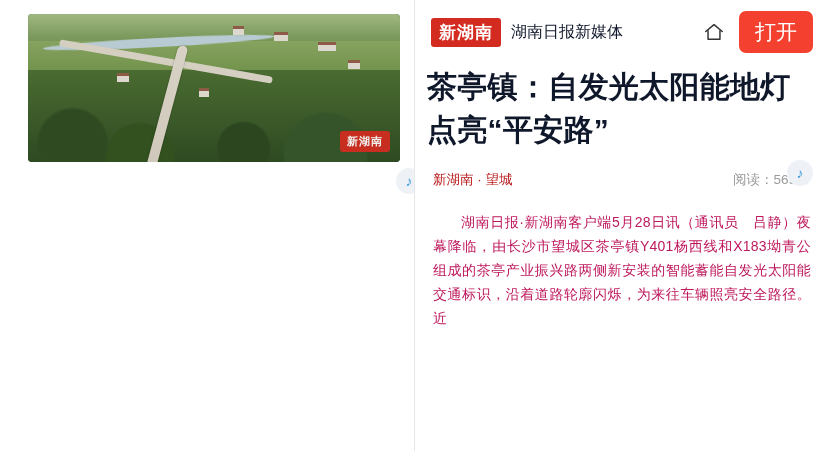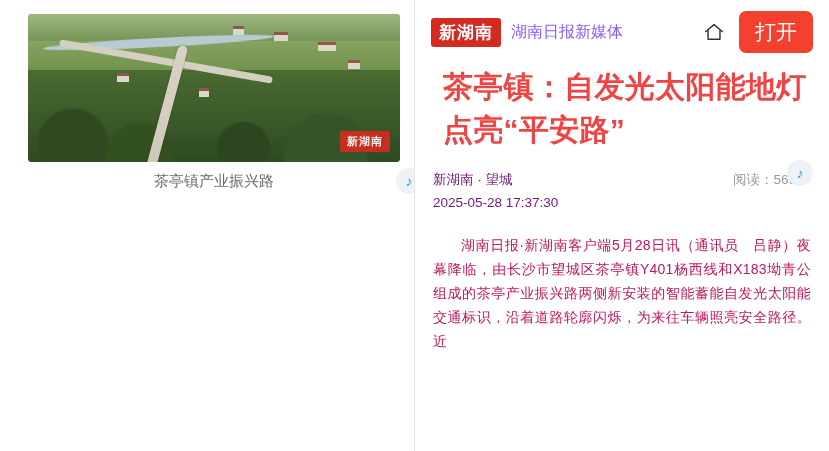--- a/index.html
+++ b/index.html
@@ -151,58 +151,59 @@
     color: #ffffff;
     font-size: 17px;
     font-weight: bold;
     padding: 3px 8px;
     border-radius: 3px;
     letter-spacing: 1px;
     white-space: nowrap;
   }
   .brand-sub {
     font-size: 16px;
-    color: #8b5cf6;
+    color: #0f172a;
     white-space: nowrap;
   }
   .topbar-spacer { flex: 1; }
   .home-icon {
     width: 30px; height: 30px;
     display: flex; align-items: center; justify-content: center;
     color: #333;
   }
   .open-btn {
     background: #f4402f;
     color: #ffffff;
     border: none;
     border-radius: 7px;
     font-size: 21px;
     font-family: "Liberation Sans", sans-serif;
     padding: 7px 16px;
     cursor: pointer;
     white-space: nowrap;
   }
   .headline {
-    margin: 14px 18px 0 28px;
+    margin: 14px 18px 0 12px;
     font-size: 30px;
     font-weight: bold;
     line-height: 1.42;
-    color: #ef4444;
+    color: #0f172a;
     letter-spacing: .3px;
   }
   .meta-row {
     margin: 18px 18px 0 18px;
     display: flex;
     align-items: flex-start;
     justify-content: space-between;
   }
   .meta-left {
     font-size: 13.5px;
-    color: #701a75;
+    color: #b91c1c;
     line-height: 1.7;
+    text-align: right;
   }
   .meta-right {
     font-size: 13.5px;
     color: #9a9a9a;
     padding-top: 2px;
   }
   .music-badge-right {
     position: absolute;
     right: 16px; top: 160px;
     width: 26px; height: 26px;
@@ -238,21 +239,20 @@
       <div class="road"></div>
       <div class="house h1"></div>
       <div class="house h2"></div>
       <div class="house h3"></div>
       <div class="house h4"></div>
       <div class="house h5"></div>
       <div class="house h6"></div>
       <div class="hero-watermark">新湖南</div>
     </div>
 
-    <div class="hero-caption">茶亭镇产业振兴路</div>
 
 
     <div class="music-badge">♪</div>
   </div>
 
   <div class="v-divider"></div>
 
   <div class="right-col">
 
     <div class="topbar">
@@ -266,21 +266,20 @@
         </svg>
       </div>
       <button class="open-btn">打开</button>
     </div>
 
     <div class="headline">茶亭镇：自发光太阳能地灯点亮“平安路”</div>
 
     <div class="meta-row">
       <div class="meta-left">
         <div>新湖南 · 望城</div>
-        <div>2025-05-28 17:37:30</div>
       </div>
       <div class="meta-right">阅读：56987</div>
     </div>
 
     <div class="music-badge-right">♪</div>
 
     <div class="right-body">湖南日报·新湖南客户端5月28日讯（通讯员　吕静）夜幕降临，由长沙市望城区茶亭镇Y401杨西线和X183坳青公组成的茶亭产业振兴路两侧新安装的智能蓄能自发光太阳能交通标识，沿着道路轮廓闪烁，为来往车辆照亮安全路径。近</div>
   </div>
 
 </div>

